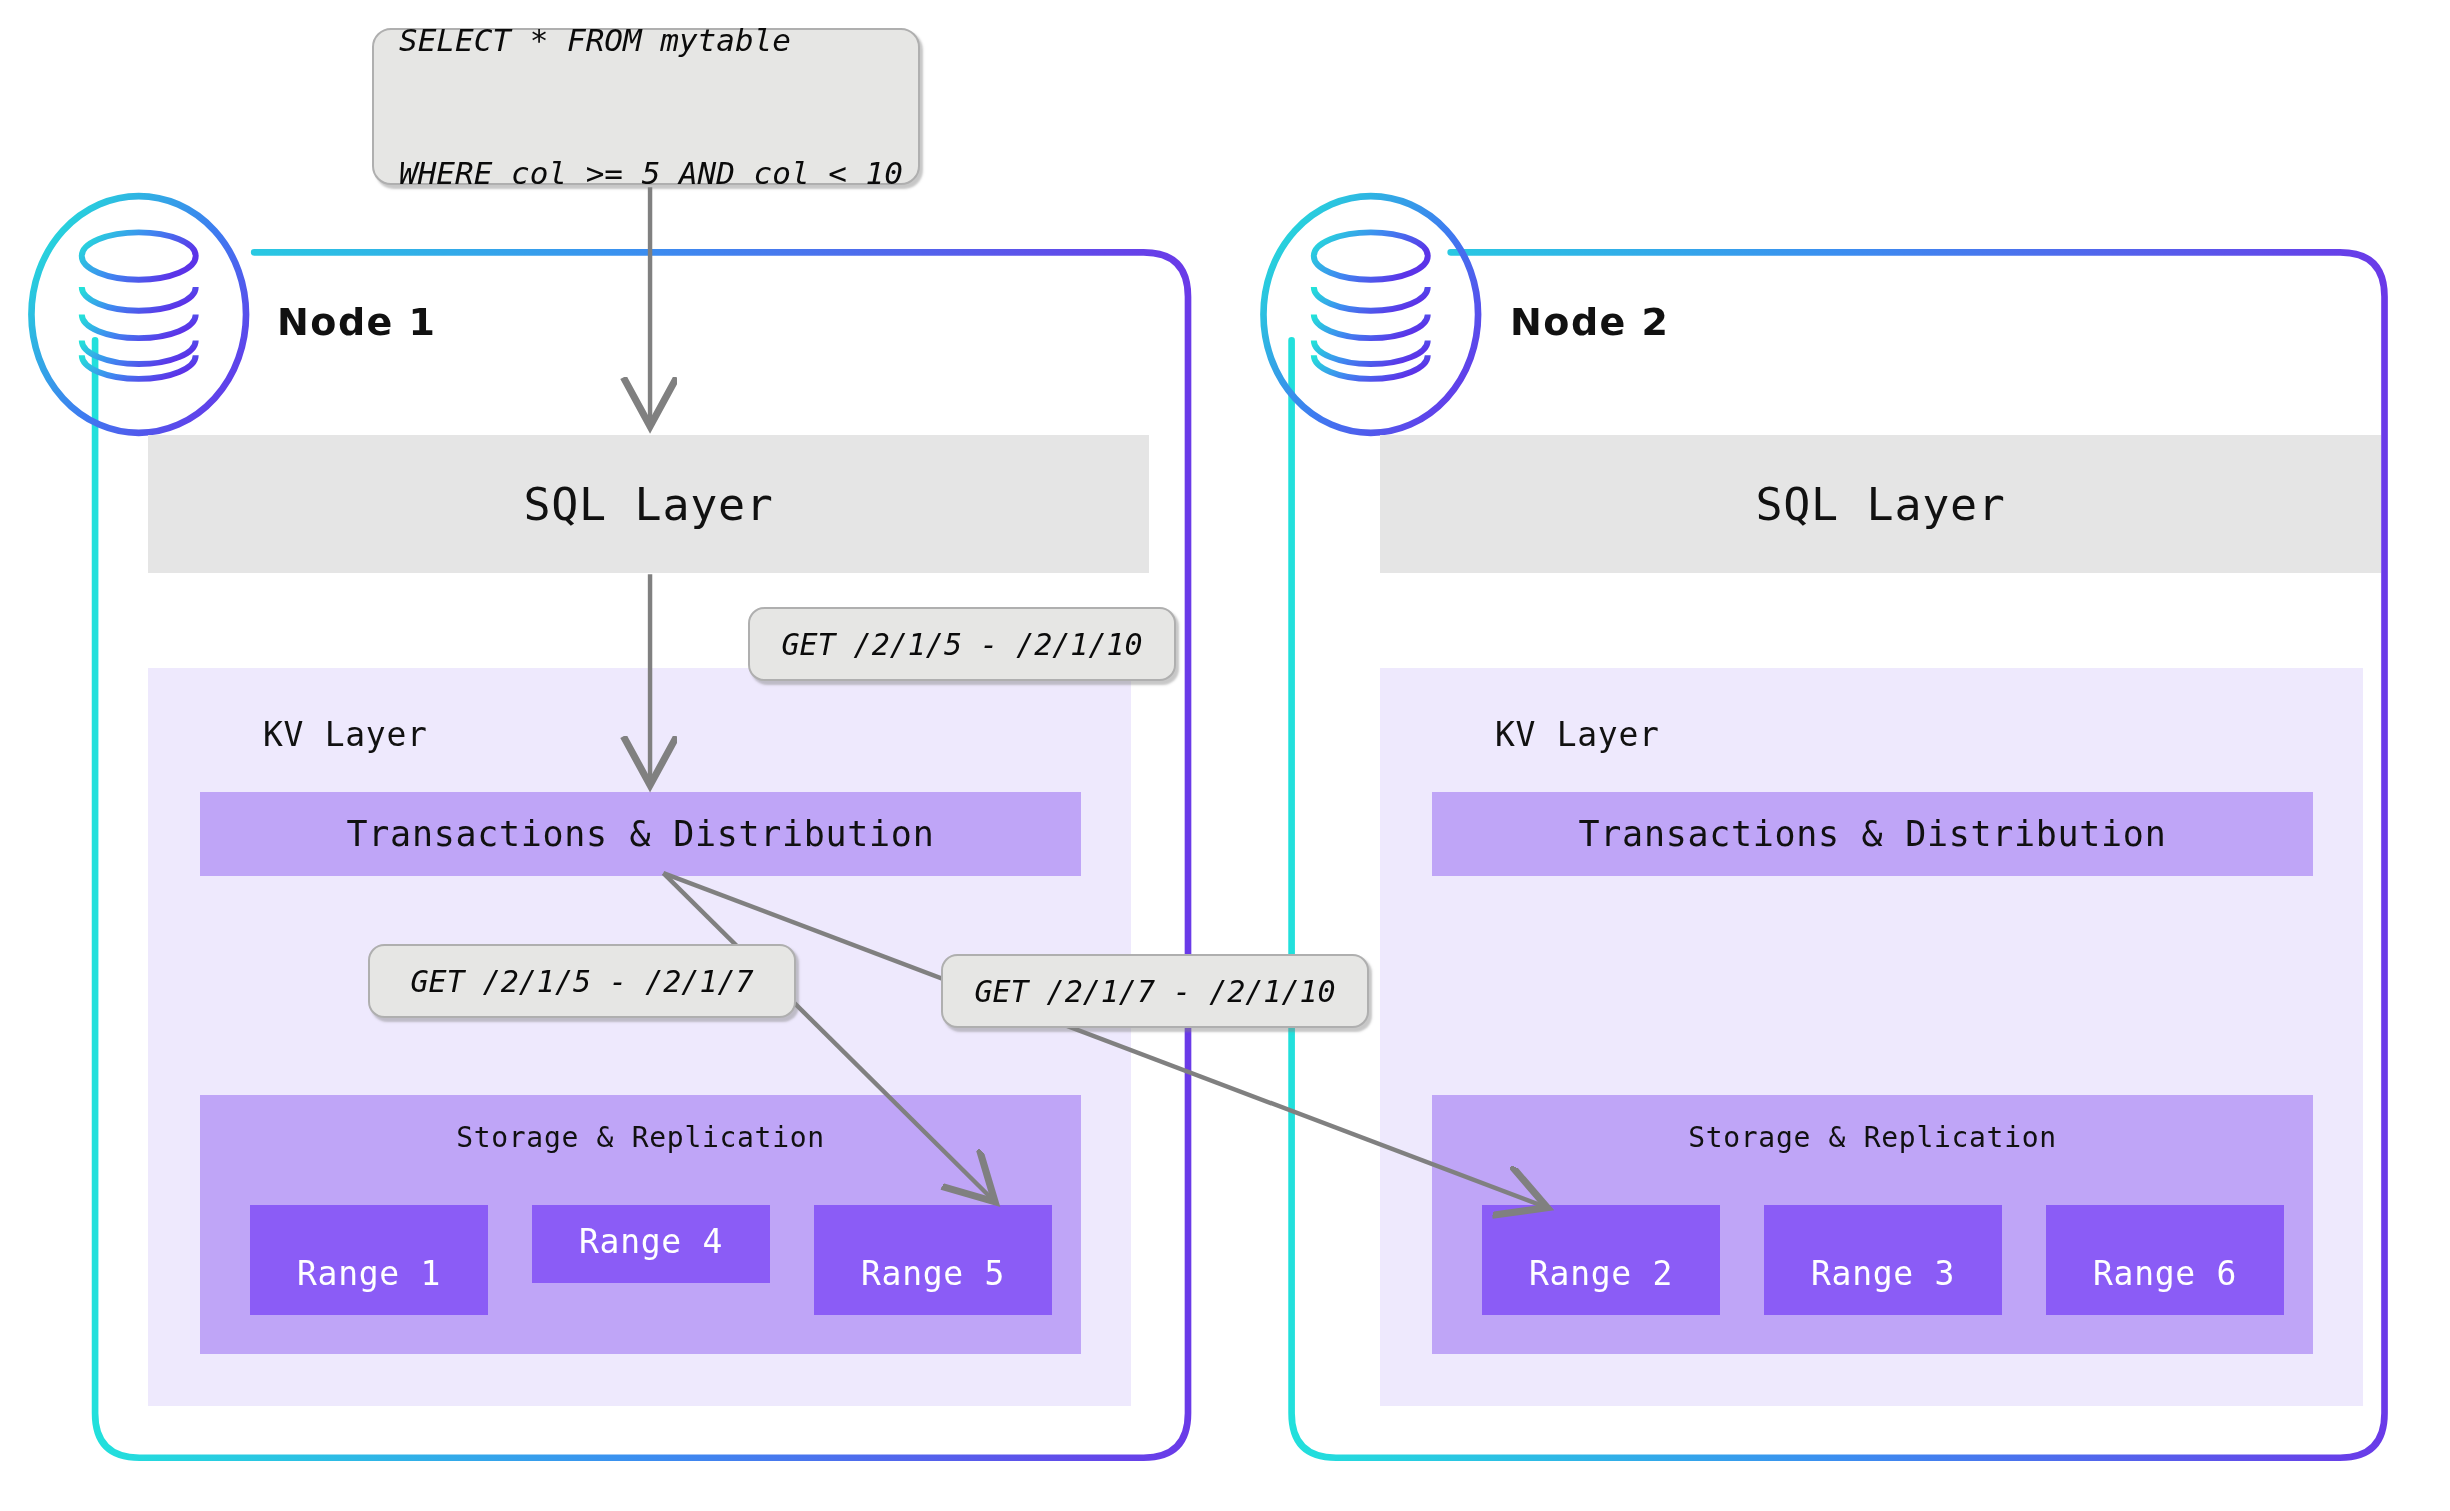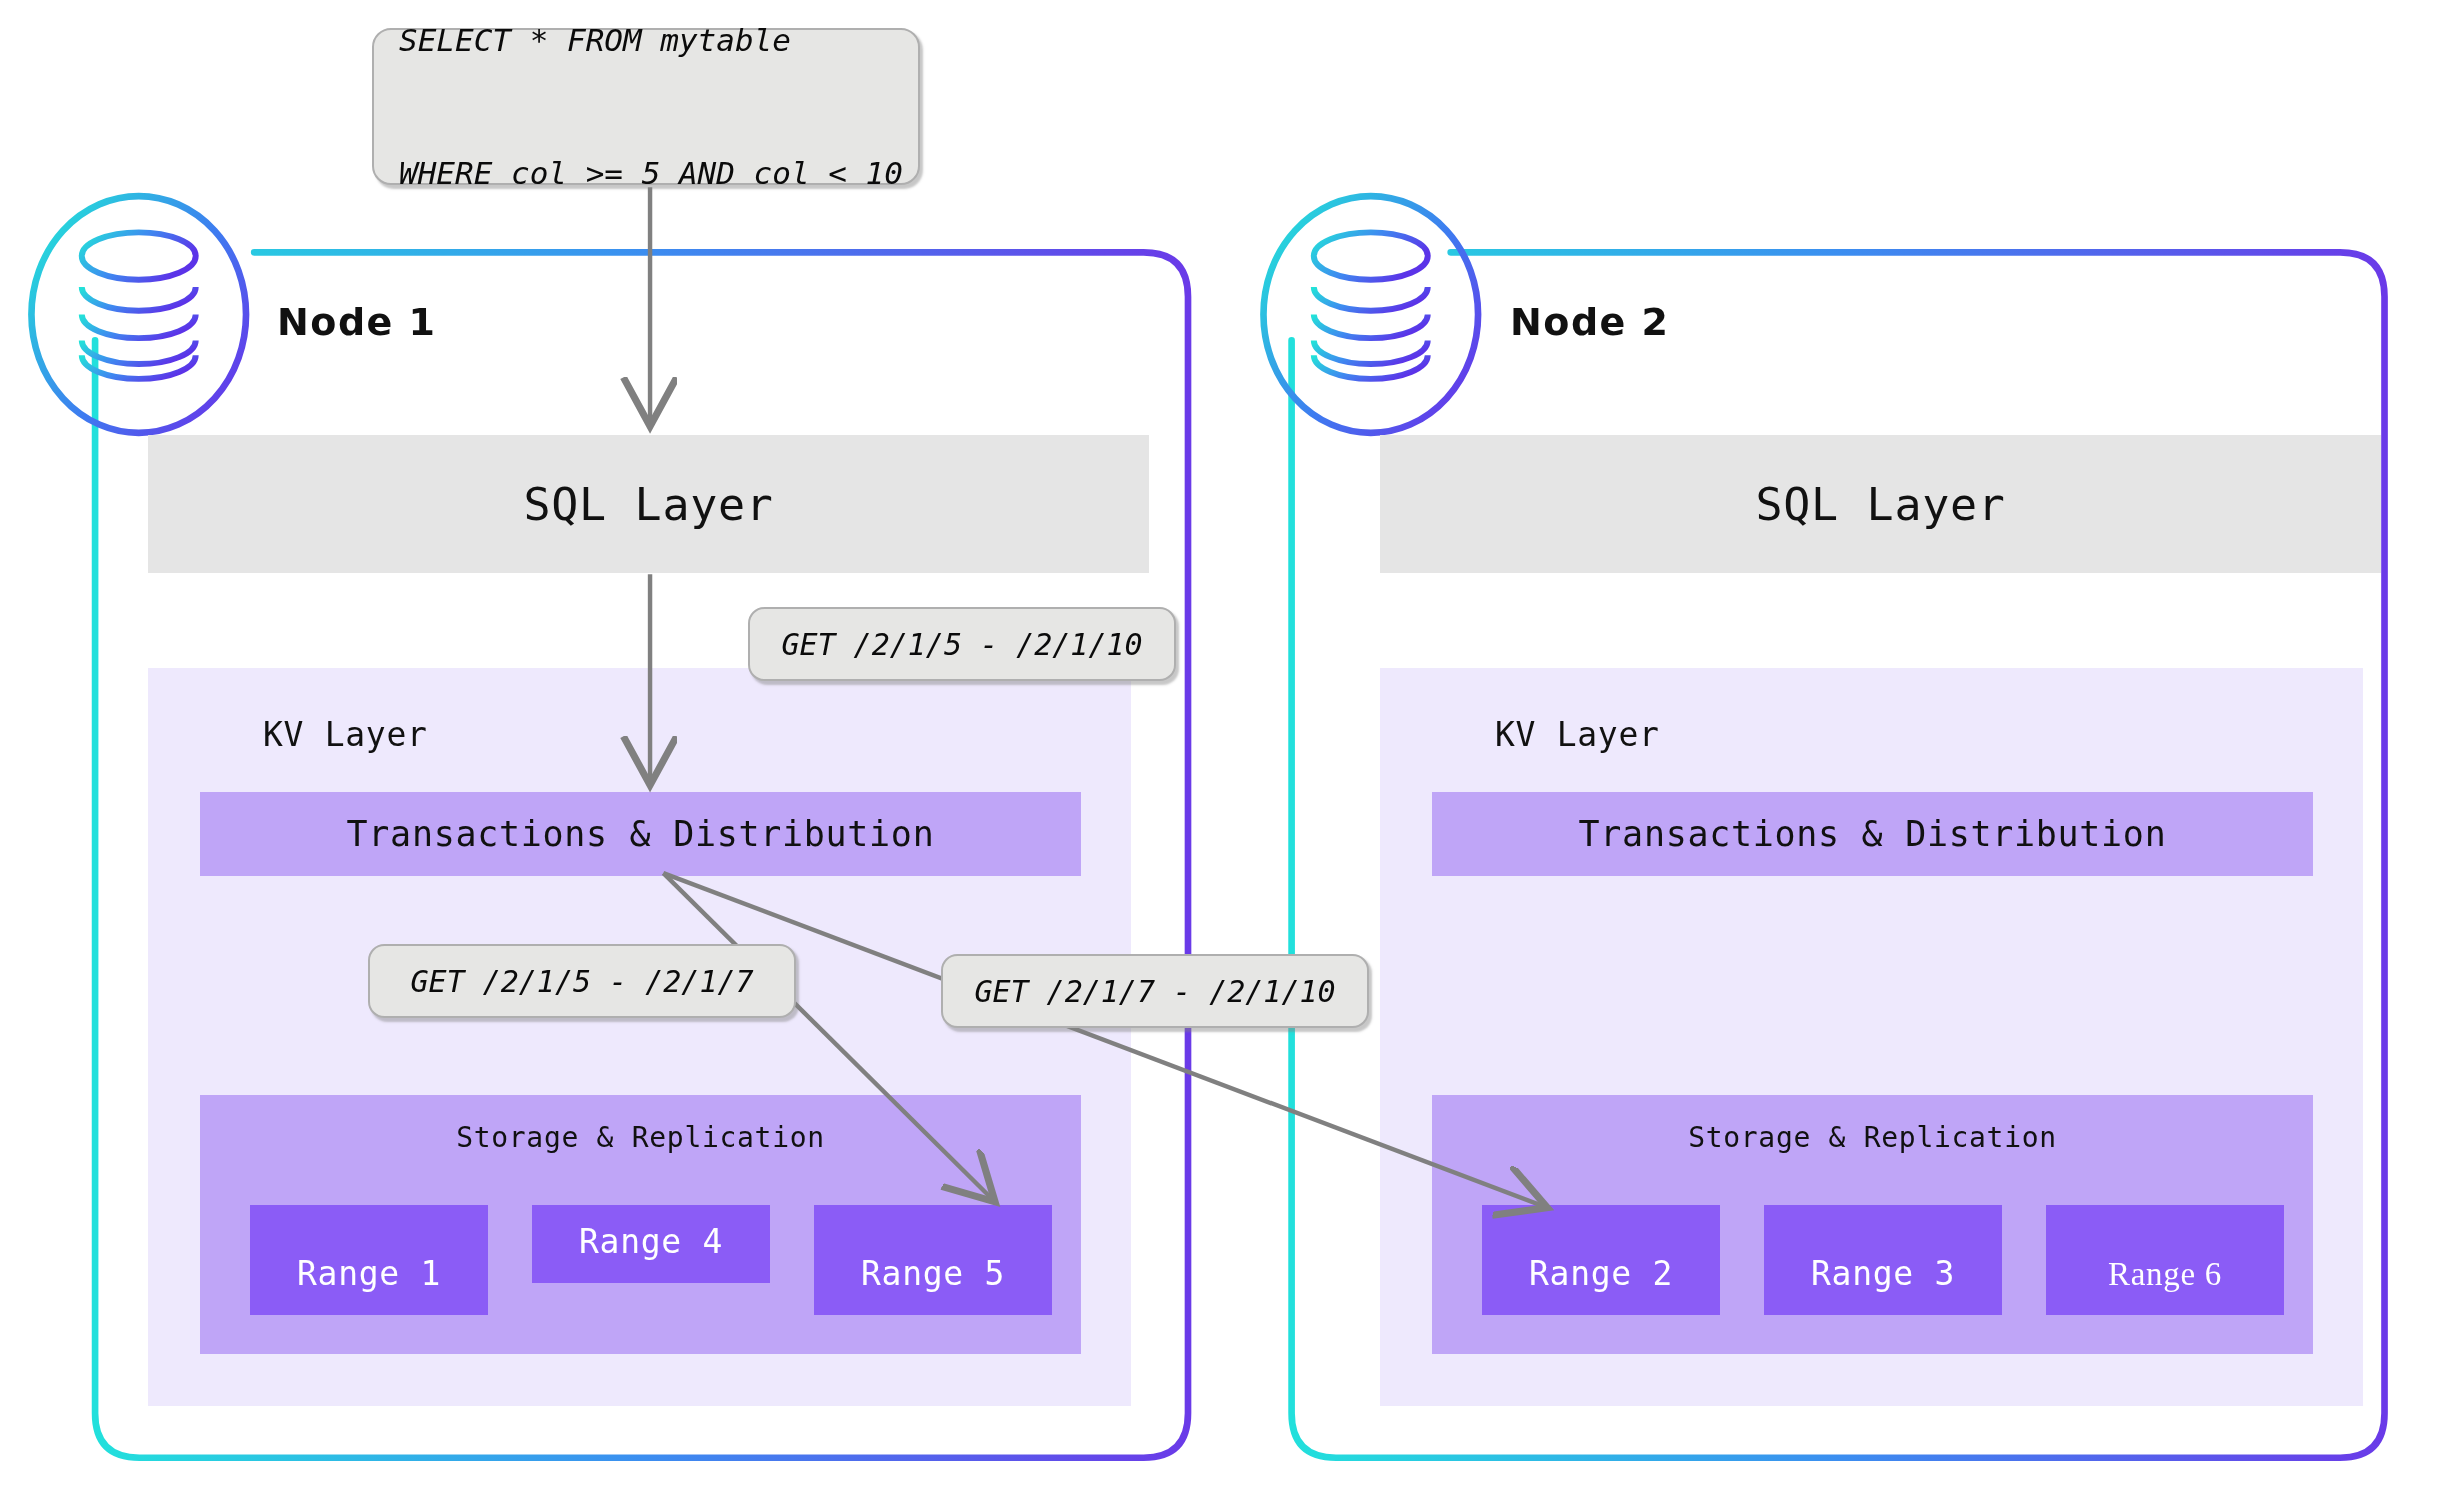--- a/index.html
+++ b/index.html
@@ -209,21 +209,21 @@
 
     <div class="sql-layer" style="left:1380px; top:435px; width:1001px; height:138px;">SQL Layer</div>
 
     <div class="kv-layer" style="left:1380px; top:668px; width:983px; height:738px;">
       <div class="kv-label" style="left:115px; top:47px;">KV Layer</div>
       <div class="txn-box" style="left:52px; top:124px; width:881px; height:84px;">Transactions &amp; Distribution</div>
       <div class="storage-box" style="left:52px; top:427px; width:881px; height:259px;">
         <div class="storage-title" style="top:26px;">Storage &amp; Replication</div>
         <div class="range-box" style="left:50px; top:110px; width:238px; height:110px;">Range 2</div>
         <div class="range-box" style="left:332px; top:110px; width:238px; height:110px;">Range 3</div>
-        <div class="range-box" style="left:614px; top:110px; width:238px; height:110px;font-family:Liberation Serif, serif;">Range 6</div>
+        <div class="range-box" style="left:614px; top:110px; width:238px; height:110px;">Range 6</div>
       </div>
     </div>
   </div>
 
   <svg class="svg-layer" id="arrow-layer" viewBox="0 0 3310 2042">
     <defs>
       <marker id="ah" markerWidth="14" markerHeight="14" refX="10" refY="6" orient="auto" markerUnits="strokeWidth">
         <path d="M 0 0 L 11 6 L 0 12" fill="none" stroke="#808080" stroke-width="1.6"></path>
       </marker>
     </defs>

